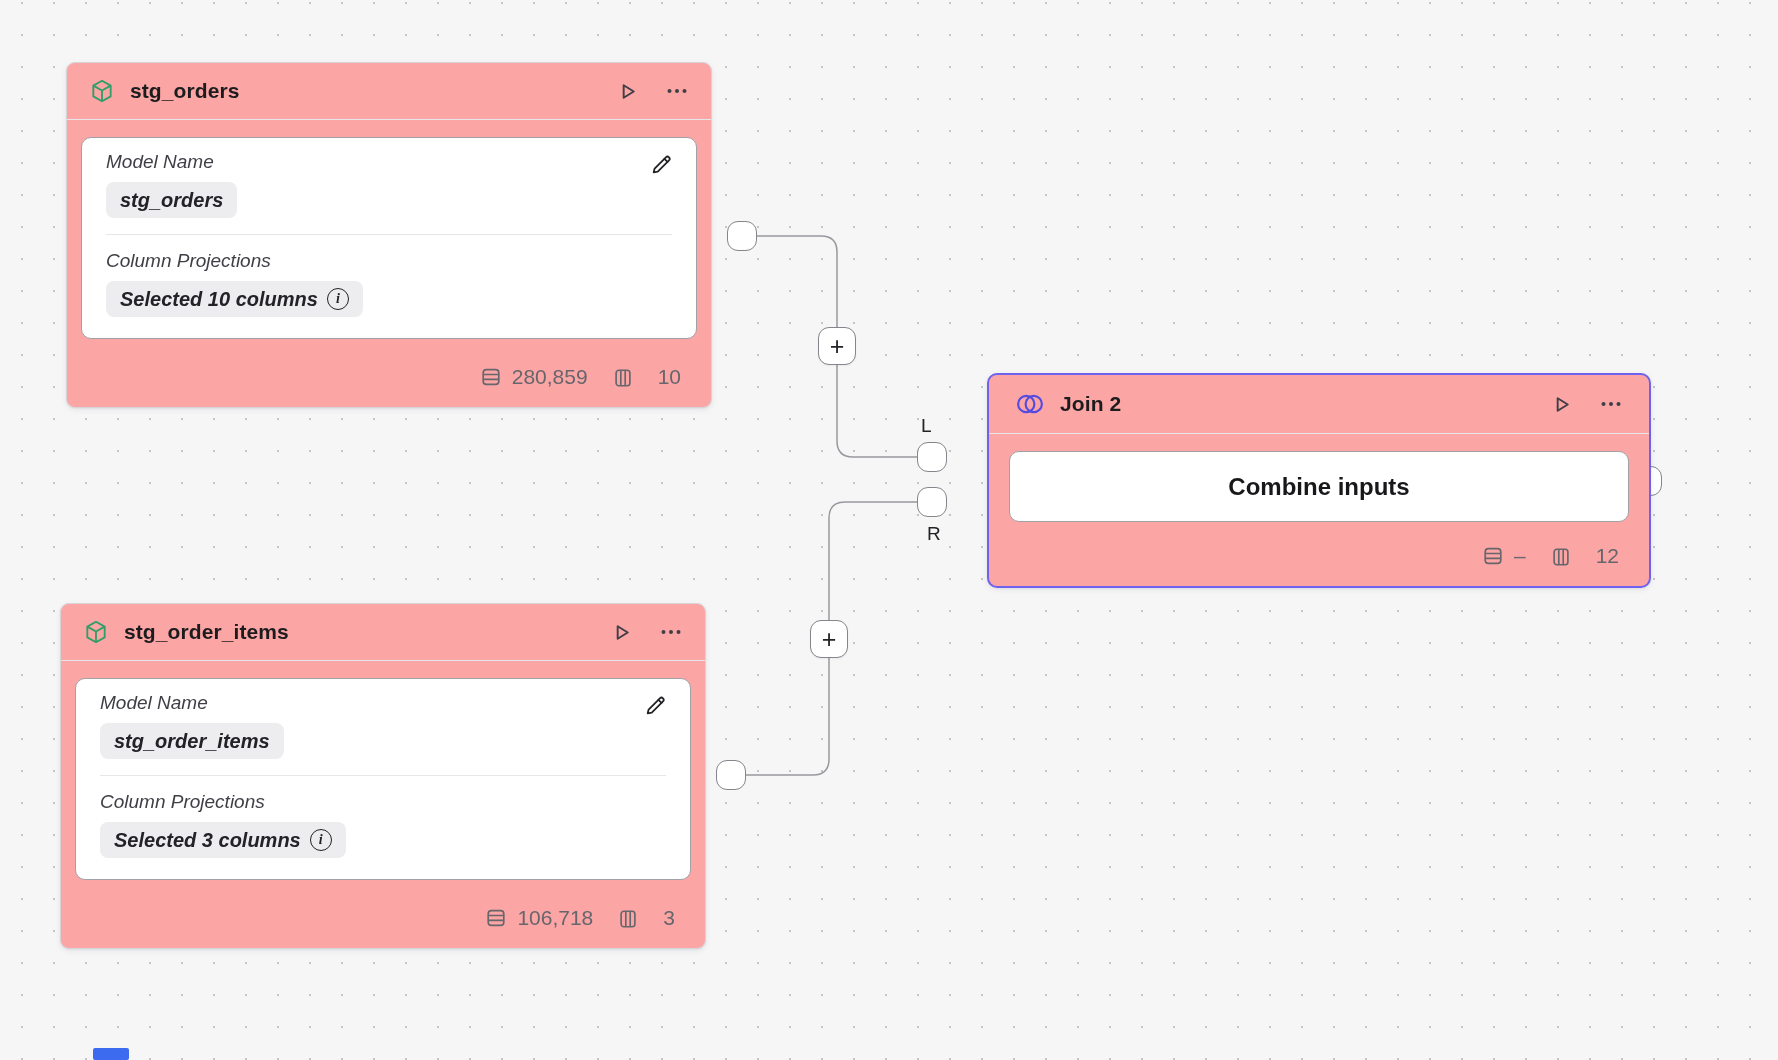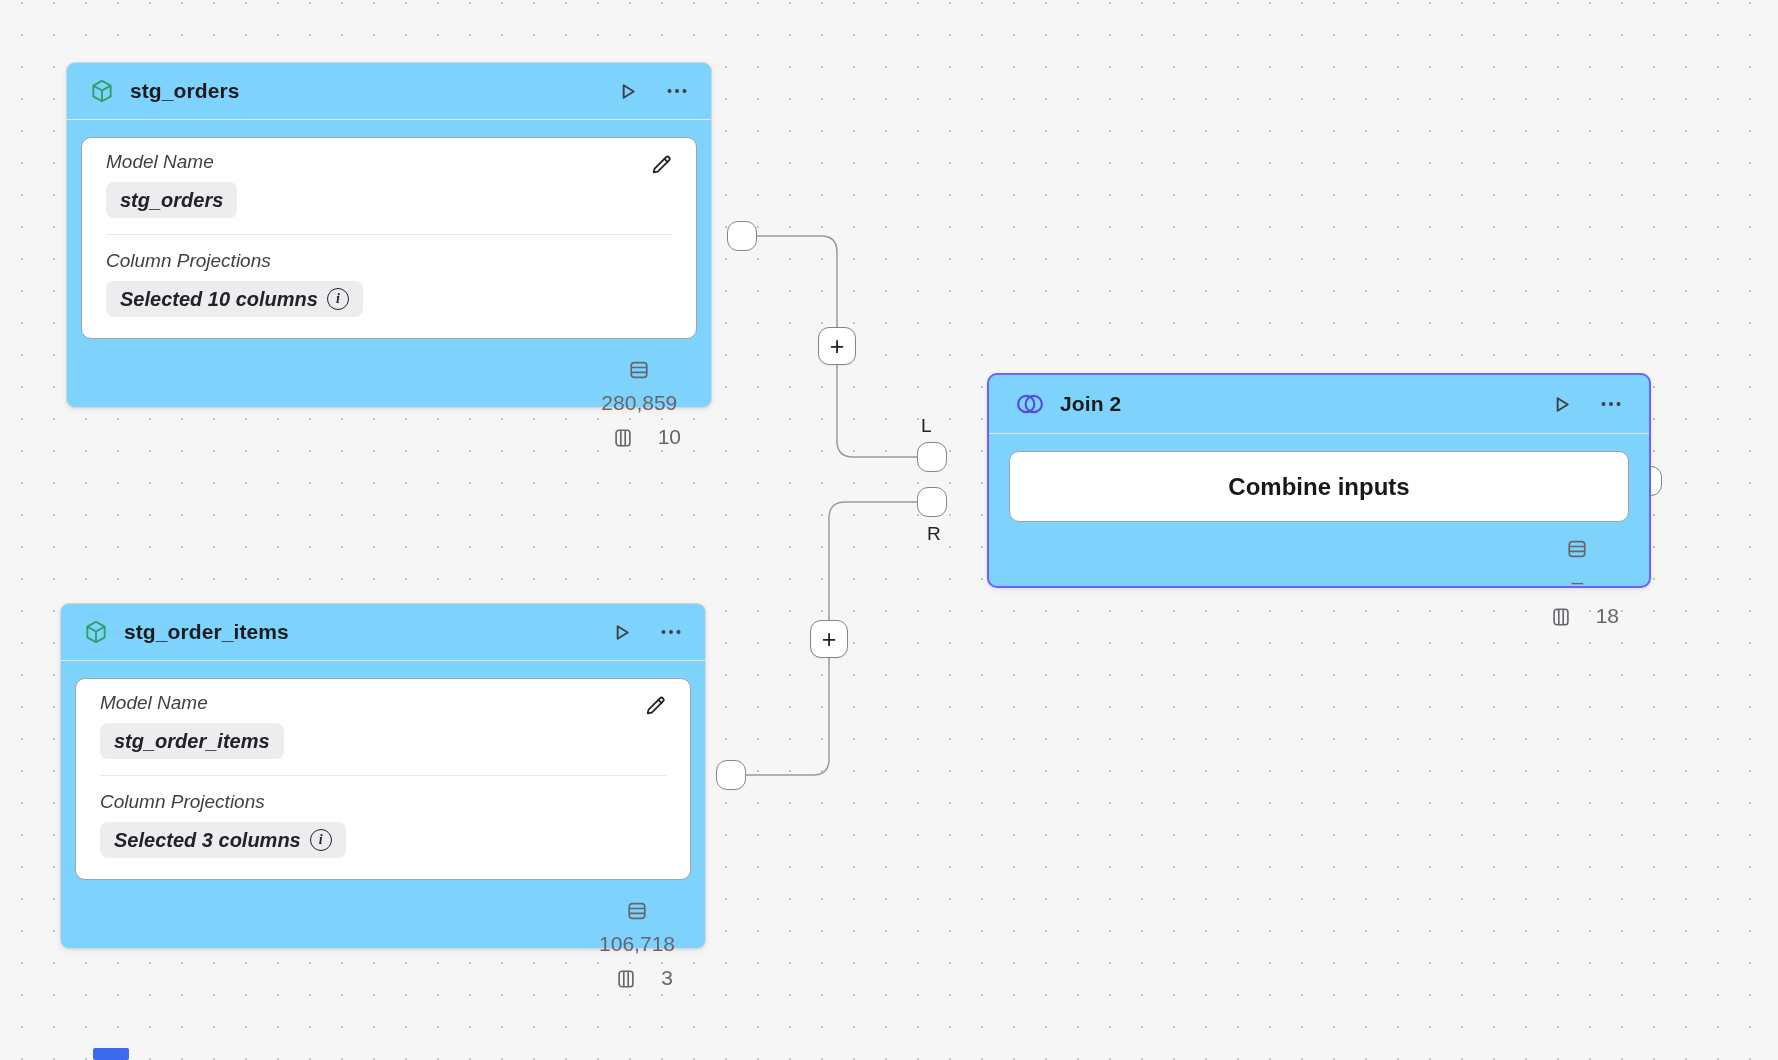--- a/index.html
+++ b/index.html
@@ -6,21 +6,21 @@
   body{
     width:1778px;height:1060px;overflow:hidden;position:relative;
     font-family:"Liberation Sans", sans-serif;
     background-color:#f6f6f7;
     background-image:radial-gradient(circle, #c3c3c8 1.2px, rgba(0,0,0,0) 1.4px);
     background-size:32px 32px;
     background-position:6px 19px;
   }
   .wires{position:absolute;left:0;top:0;z-index:1;}
   .node{
-    position:absolute;background:#7dd3fc;border:1px solid #d6d6da;border-radius:9px;
+    position:absolute;background:#fca5a5;border:1px solid #d6d6da;border-radius:9px;
     box-shadow:0 1px 2px rgba(16,24,40,.05), 0 2px 6px rgba(16,24,40,.07);
     z-index:3;box-sizing:border-box;
   }
   .model-node{width:646px;height:346px;}
   .join-node{width:664px;height:215px;border:2px solid #6e62ee;border-radius:10px;}
   .node-header{display:flex;align-items:center;height:56px;padding:0 22px;gap:15px;}
   .join-node .node-header{height:58px;padding:0 26px;}
   .node-title{font-size:21px;font-weight:600;color:#1c1c1f;letter-spacing:.1px;}
   .header-actions{margin-left:auto;display:flex;align-items:center;gap:26px;}
   .icon-btn{display:inline-flex;align-items:center;justify-content:center;cursor:pointer;}
@@ -39,21 +39,21 @@
   .card-divider{height:1px;background:#e7e7ea;margin:16px 0 14px 0;}
   .pencil{position:absolute;right:22px;top:14px;}
   .info-circle{
     width:22px;height:22px;border:1.6px solid #232327;border-radius:50%;
     display:inline-flex;align-items:center;justify-content:center;
     font-size:14px;font-weight:700;font-family:"Liberation Serif", serif;color:#232327;box-sizing:border-box;
   }
   .node-footer{
     position:absolute;right:30px;bottom:12px;height:36px;
     display:flex;align-items:center;gap:10px;
-    font-size:21px;color:#66666c;flex-direction:column;
+    font-size:21px;color:#66666c;
   }
   .node-footer .stat-num{min-width:10px;text-align:left;}
   .cols-group{margin-left:14px;display:flex;align-items:flex-end;gap:24px;}
   .combine-btn{
     margin:17px 20px 0 20px;height:71px;box-sizing:border-box;
     border:1.5px solid #a1a1a8;border-radius:10px;background:#fff;
     display:flex;align-items:center;justify-content:center;
     font-size:24px;font-weight:600;color:#18181b;cursor:pointer;
   }
   .port{
@@ -242,21 +242,21 @@
         </svg>
     </span>
     <span class="stat-num">–</span>
     <span class="cols-group">
       <span class="icon-btn">
         <svg width="22" height="22" viewBox="0 0 24 24" fill="none" stroke="#66666c" stroke-width="1.8">
             <rect x="4.5" y="3.5" width="15" height="17" rx="3"></rect>
             <path d="M9.6 3.5 V20.5 M14.4 3.5 V20.5"></path>
           </svg>
       </span>
-      <span class="stat-num">18</span>
+      <span class="stat-num">12</span>
     </span>
   </div>
 </div>
 
 <div class="port" style="left:727px;top:221px;"></div>
 <div class="port" style="left:716px;top:760px;"></div>
 <div class="port" style="left:917px;top:442px;"></div>
 <div class="port" style="left:917px;top:487px;"></div>
 <div class="port" style="left:1632px;top:466px;"></div>
 

